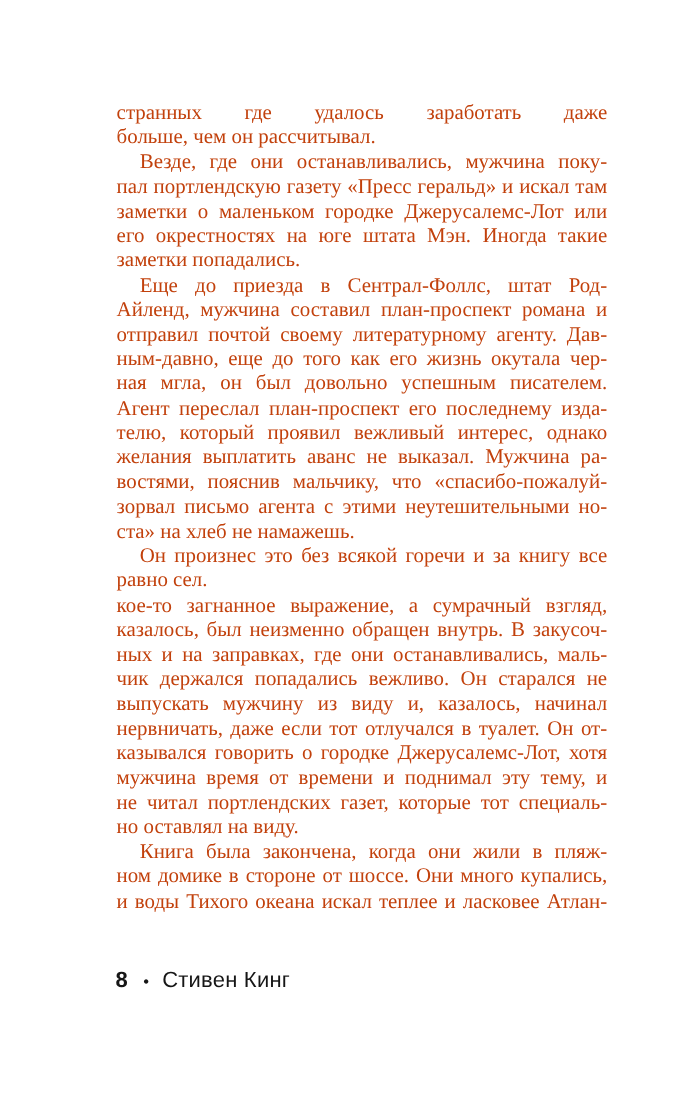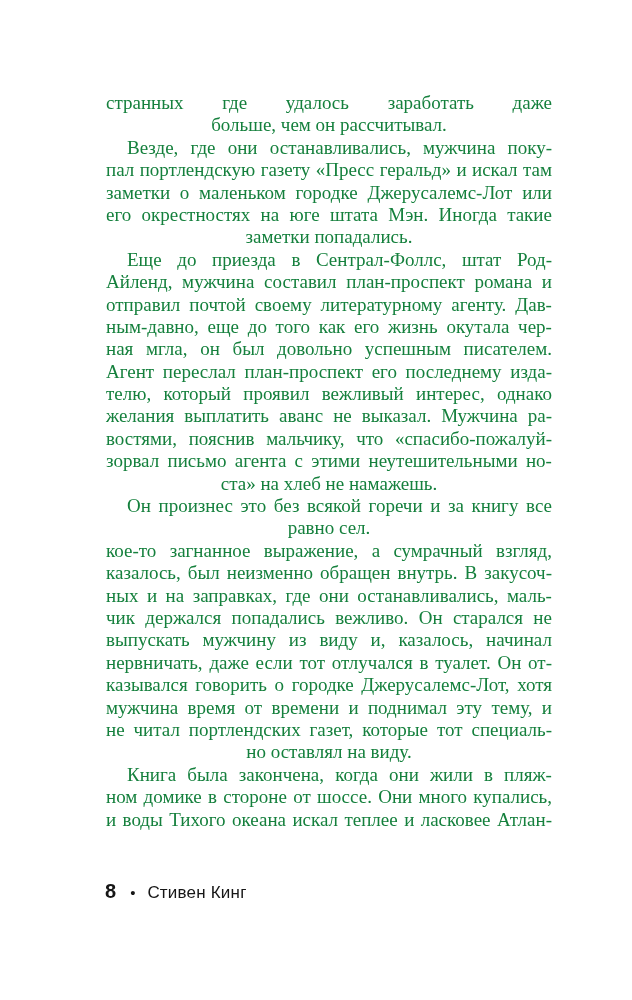--- a/index.html
+++ b/index.html
@@ -26,21 +26,21 @@
   }
   .line {
     display: flex;
     justify-content: space-between;
     height: 22.4px;
     overflow: visible;
   }
   .line span { white-space: pre; }
   .line.left {
     display: block;
-    text-align: center;
+    text-align: left;
     white-space: pre;
   }
   .line.indent { padding-left: 21px; }
   .footer {
     position: absolute;
     left: 105px;
     top: 880px;
     display: flex;
     align-items: baseline;
     color: #161616;
@@ -48,29 +48,29 @@
   }
   .pagenum {
     font-size: 20px;
     font-weight: bold;
   }
   .bullet {
     font-size: 15px;
     margin: 0 12px 0 14px;
   }
   .author {
-    font-size: 17px;
+    font-size: 20px;
     letter-spacing: 0.2px;
   }
 </style>
 </head>
 <body style="background: rgb(255, 255, 255);">
 
 <div class="page">
-  <div class="text-block" style="color: #15803d;">
+  <div class="text-block" style="color: #c2410c;">
       <div class="line">
         <span>странных </span>
         <span>где </span>
         <span>удалось </span>
         <span>заработать </span>
         <span>даже</span>
       </div>
       <div class="line left">больше, чем он рассчитывал.</div>
       <div class="line indent">
         <span>Везде, </span>

